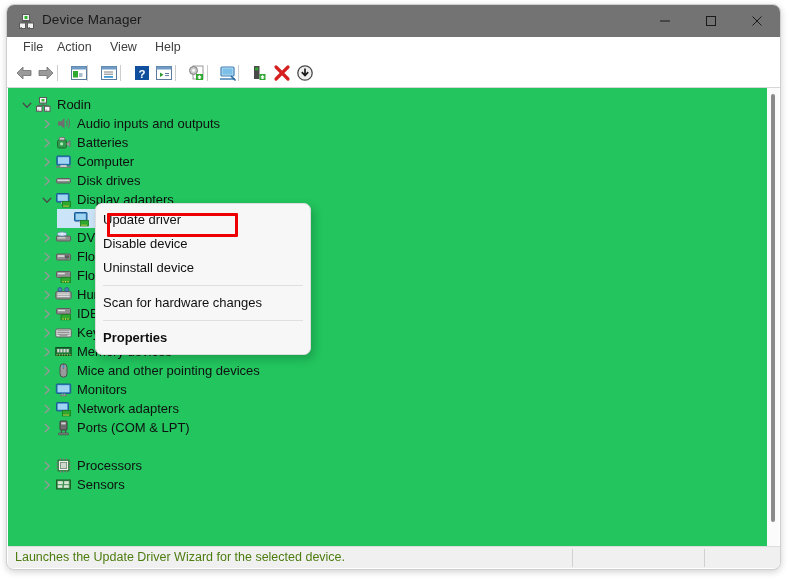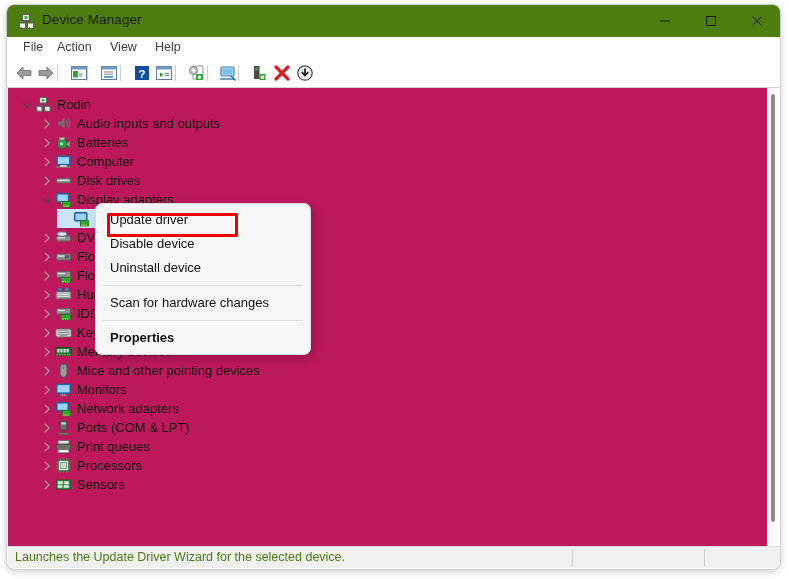--- a/index.html
+++ b/index.html
@@ -29,21 +29,21 @@
     box-shadow: 0 2px 7px rgba(0,0,0,0.18);
     overflow: hidden;
   }
 
   
   #titlebar {
     position: absolute;
     left: 0; top: 0;
     width: 100%;
     height: 32px;
-    background: #4d7c0f;
+    background: #737373;
   }
   #title-icon {
     position: absolute;
     left: 11px;
     top: 8px;
     width: 17px;
     height: 17px;
   }
   #title-text {
     position: absolute;
@@ -113,21 +113,21 @@
     background: #cdcdcd;
   }
 
   
   #tree-pane {
     position: absolute;
     left: 1px;
     top: 83px;
     width: 762px;
     height: 459px;
-    background: #be185d;
+    background: #22c55e;
     overflow: hidden;
   }
   .row {
     position: absolute;
     left: 0;
     height: 19px;
     display: flex;
     align-items: center;
     white-space: nowrap;
     cursor: default;
@@ -211,21 +211,21 @@
     border: 1px solid #dcdcdc;
     border-radius: 7px;
     box-shadow: 3px 4px 10px rgba(0,0,0,0.20);
     padding: 4px 0 4px 0;
     box-sizing: border-box;
   }
   .ctx-item {
     position: relative;
     height: 24px;
     line-height: 24px;
-    padding-left: 14px;
+    padding-left: 7px;
     font-size: 13px;
     color: #101010;
     cursor: default;
   }
   .ctx-item.bold { font-weight: bold; }
   .ctx-sep {
     height: 1px;
     background: #e0e0e0;
     margin: 5px 7px 5px 7px;
   }
@@ -674,36 +674,20 @@
         <span class="ico">
           <svg width="17" height="17" viewBox="0 0 17 17">
             <rect x="5" y="2" width="7" height="9" rx="0.8" fill="#6e6e6e" stroke="#3e3e3e" stroke-width="1"></rect>
             <rect x="6.3" y="3.4" width="4.4" height="2" fill="#d4d4d4"></rect>
             <path d="M6.4 11 L6.4 14 M10.6 11 L10.6 14" stroke="#4e4e4e" stroke-width="1.2"></path>
             <rect x="3.5" y="14" width="10" height="1.8" rx="0.6" fill="#8a8a8a" stroke="#4e4e4e" stroke-width="0.8"></rect>
           </svg>
         </span>
         <span class="lbl">Ports (COM &amp; LPT)</span>
       </div>
-      <div class="row" style="top: 349px; left: 31px;">
-        <span class="chev">
-          <svg width="12" height="12" viewBox="0 0 12 12">
-            <path d="M4.2 2.2 L8.2 6 L4.2 9.8" fill="none" stroke="#9a9a9a" stroke-width="1.3" stroke-linecap="round" stroke-linejoin="round"></path>
-          </svg>
-        </span>
-        <span class="ico">
-          <svg width="17" height="17" viewBox="0 0 17 17">
-            <rect x="3" y="2.6" width="11" height="3.6" fill="#e6e6e6" stroke="#6e6e6e" stroke-width="0.9"></rect>
-            <rect x="1.2" y="6.2" width="14.6" height="5.4" rx="1.2" fill="#6e6e6e" stroke="#444444" stroke-width="1"></rect>
-            <rect x="3" y="11.6" width="11" height="3.2" fill="#f4f4f4" stroke="#6e6e6e" stroke-width="0.9"></rect>
-            <circle cx="13.4" cy="8.2" r="0.8" fill="#3dbb3d"></circle>
-          </svg>
-        </span>
-        <span class="lbl">Print queues</span>
-      </div>
       <div class="row" style="top: 368px; left: 31px;">
         <span class="chev">
           <svg width="12" height="12" viewBox="0 0 12 12">
             <path d="M4.2 2.2 L8.2 6 L4.2 9.8" fill="none" stroke="#9a9a9a" stroke-width="1.3" stroke-linecap="round" stroke-linejoin="round"></path>
           </svg>
         </span>
         <span class="ico">
           <svg width="17" height="17" viewBox="0 0 17 17">
             <rect x="3.2" y="3.2" width="10.6" height="10.6" fill="#f2f2f2" stroke="#2f7a3a" stroke-width="1.4"></rect>
             <rect x="5.4" y="5.4" width="6.2" height="6.2" fill="#cfd8cf" stroke="#6e8a6e" stroke-width="0.8"></rect>

